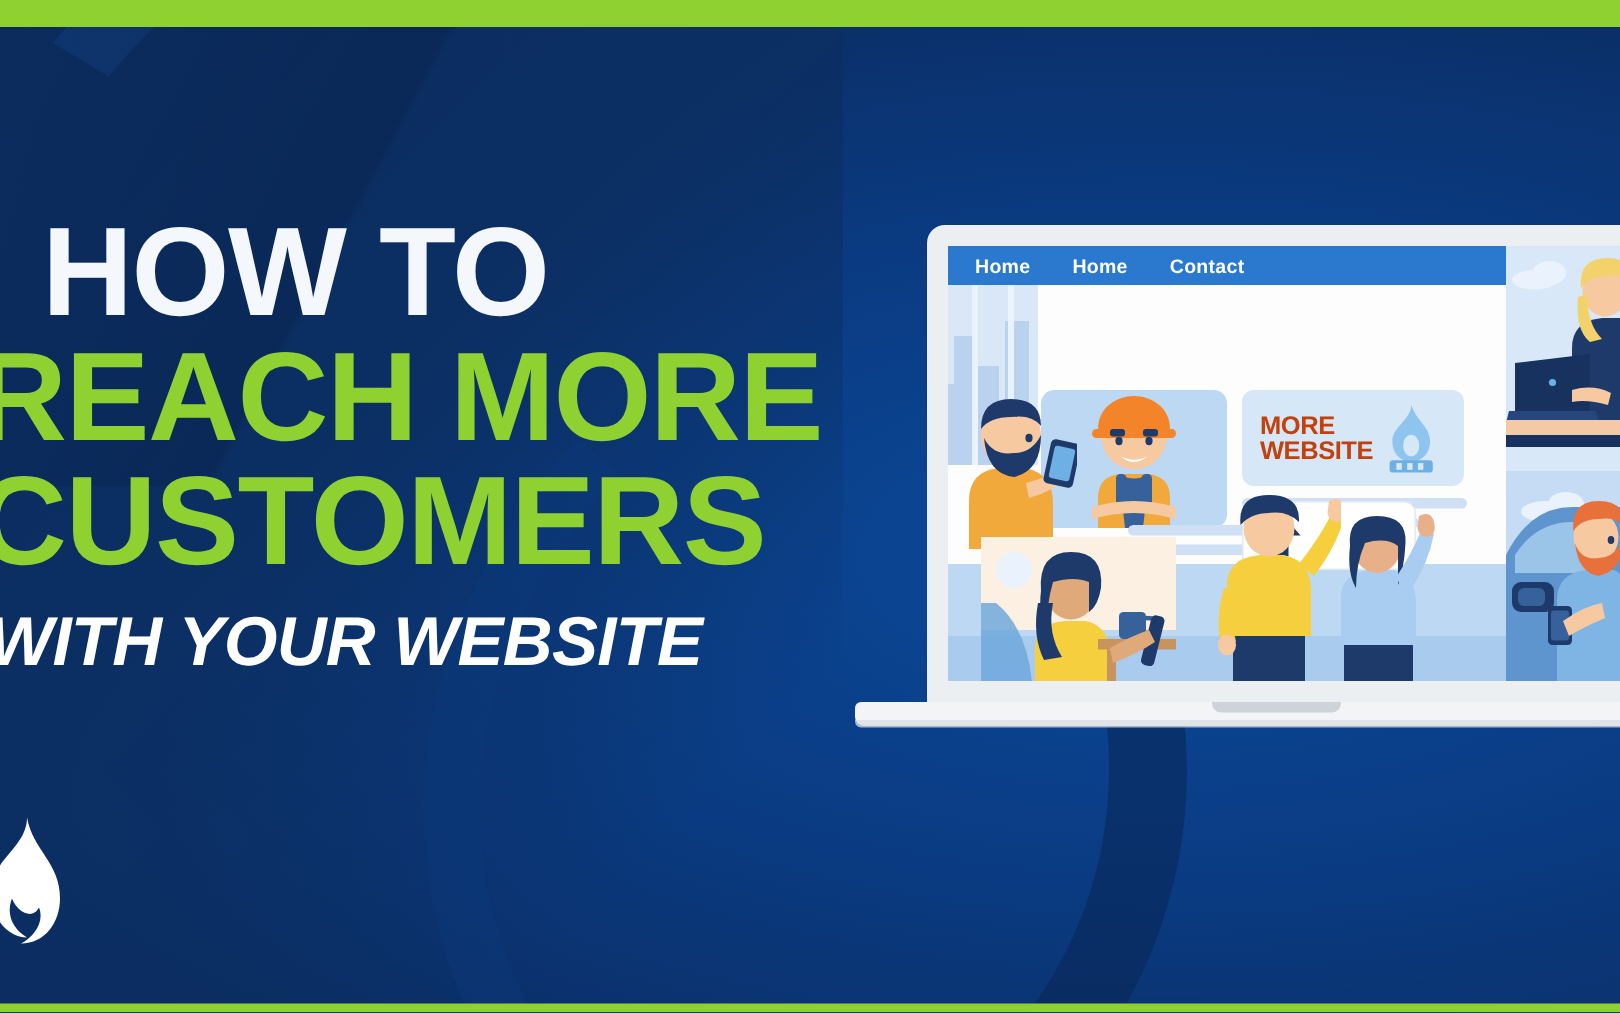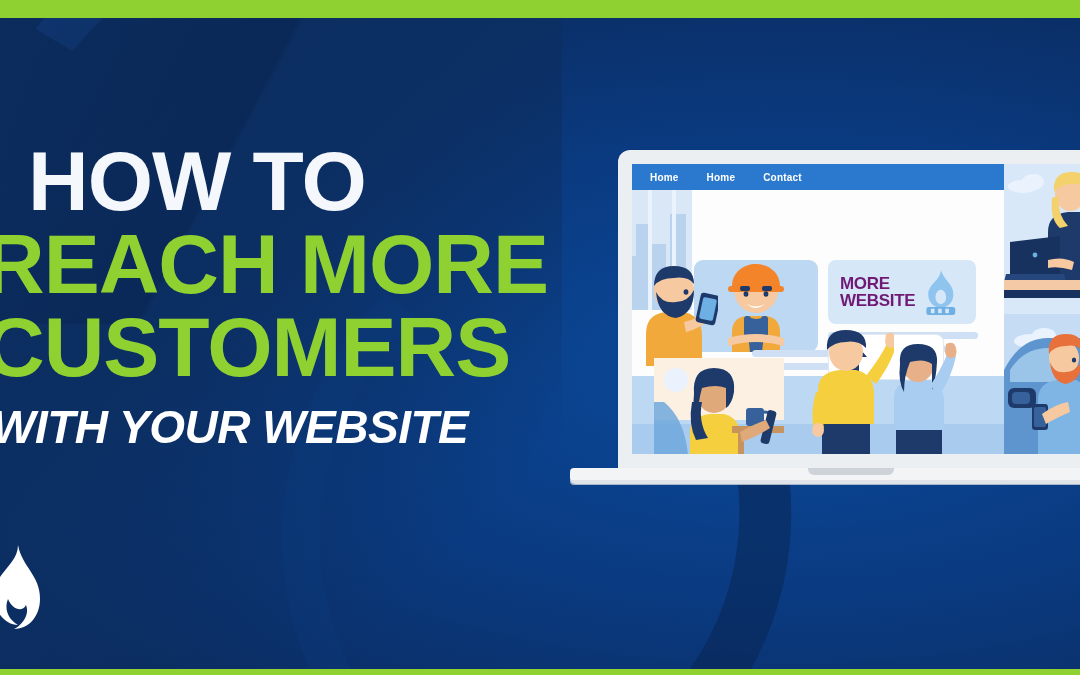--- a/index.html
+++ b/index.html
@@ -107,40 +107,40 @@
     position:absolute; left:252px; top:318px; width:86px; height:7px;
     background:#cdd3d8; border-radius:0 0 6px 6px;
   }
 
   
   .nav{
     position:absolute; left:0; top:0; width:372px; height:26px;
     background:#2b79cf; display:flex; align-items:center; gap:28px;
     padding-left:18px; z-index:6;
   }
-  .nav span{ color:#fff; font-size:10px; font-weight:700; letter-spacing:.2px; }
+  .nav span{ color:#fff; font-size:13px; font-weight:700; letter-spacing:.2px; }
 
   .sitebody{ position:absolute; left:0; top:0; width:372px; height:290px; background:#fdfdfd; }
 
   .city{ position:absolute; left:0; top:26px; width:60px; height:120px; background:#d9e7f7; }
   .city .b{ position:absolute; background:#b9d2ee; }
 
   .brandrow{ position:absolute; left:62px; top:52px; display:flex; align-items:center; gap:12px; }
   .brandname{ font-size:27px; font-weight:700; color:#14305e; letter-spacing:-.6px; }
 
   .card-worker{
     position:absolute; left:62px; top:96px; width:124px; height:92px;
     background:#bcd8f2; border-radius:9px; overflow:hidden;
   }
   .card-more{
     position:absolute; left:196px; top:96px; width:148px; height:64px;
     background:#d6e7f8; border-radius:8px;
     display:flex; align-items:center; gap:6px; padding-left:12px;
   }
-  .more-txt{ font-size:17px; font-weight:700; color:#701a75; line-height:1.02; letter-spacing:-.3px; }
+  .more-txt{ font-size:17px; font-weight:700; color:#c2410c; line-height:1.02; letter-spacing:-.3px; }
 
   .card-arrow{
     position:absolute; left:196px; top:170px; width:116px; height:46px;
     background:#ffffff; border:1.5px solid #e3e9f0; border-radius:8px;
   }
   .lines{ position:absolute; left:196px; top:166px; width:150px; }
   .ln{ height:7px; background:#cfe0f4; border-radius:4px; margin-bottom:6px; }
 
   .lines2{ position:absolute; left:120px; top:186px; width:128px; }
 

